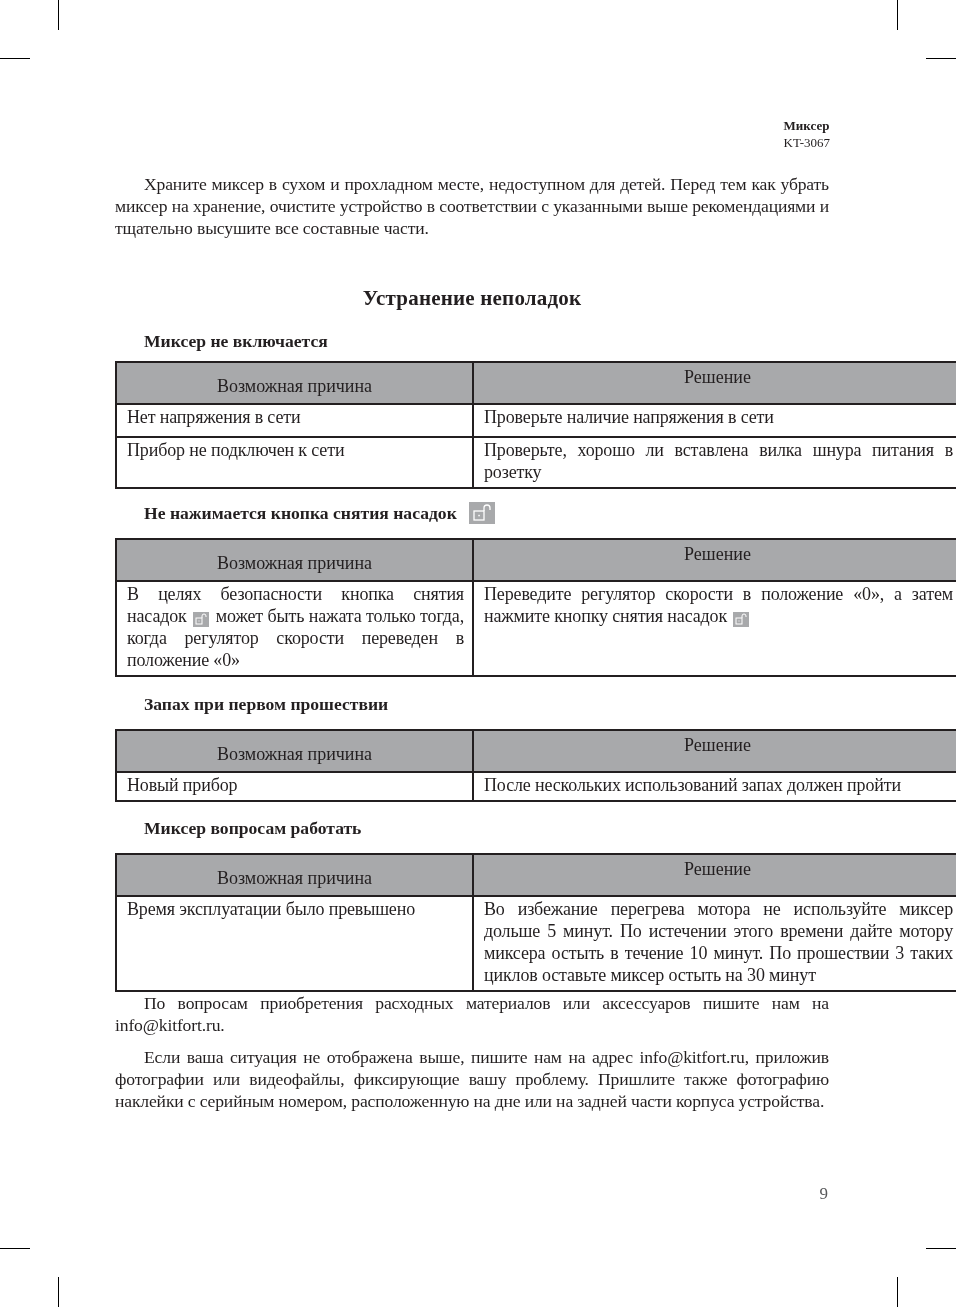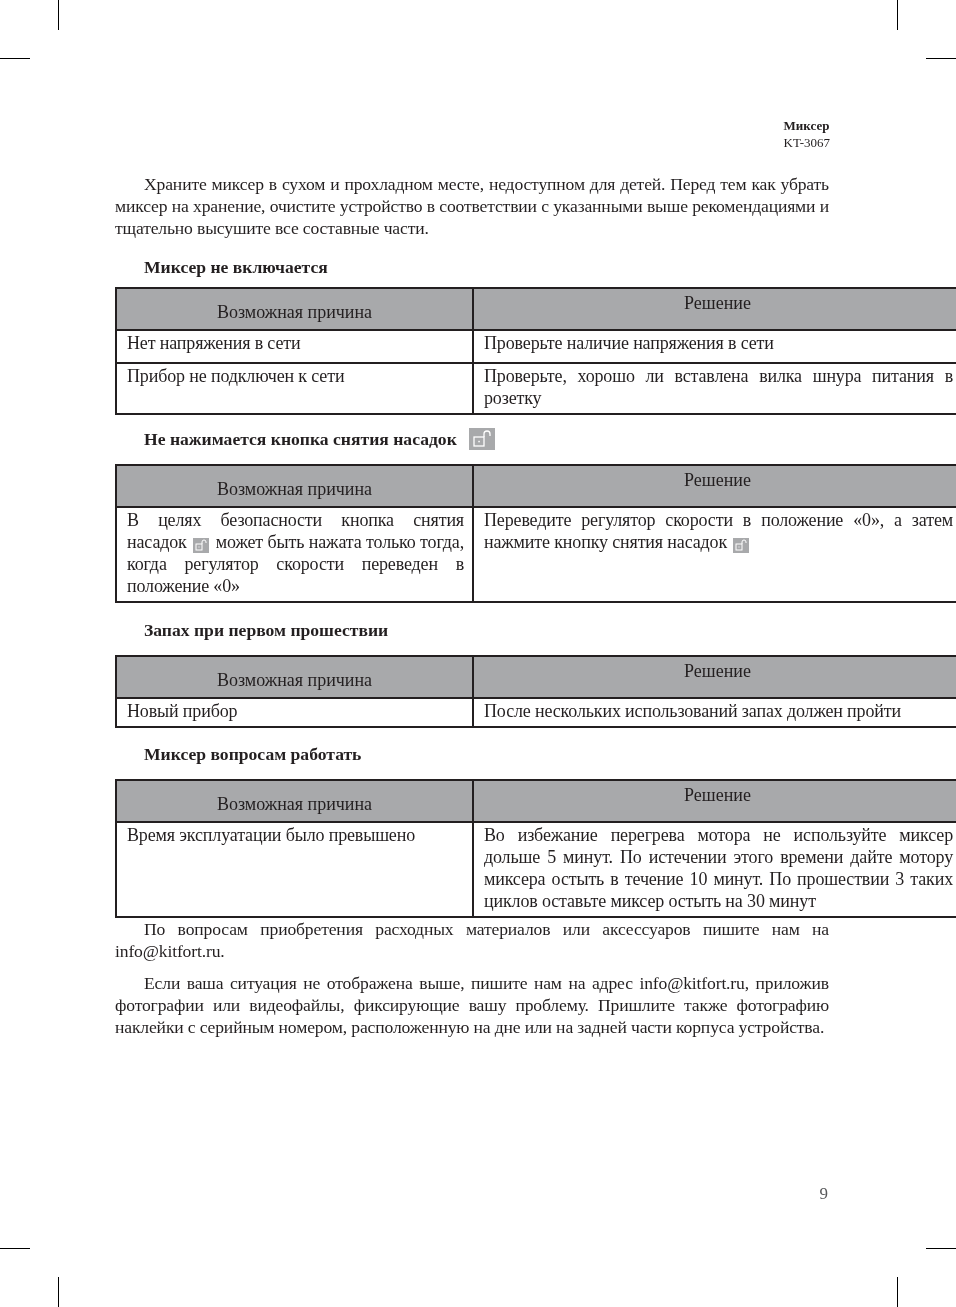--- a/index.html
+++ b/index.html
@@ -47,20 +47,21 @@
 <div class="crop h" style="left:926px; top:1248px;"></div>
 
 <div class="header">
   <div class="title">Миксер</div>
   <div>KT-3067</div>
 </div>
 
 <div class="content">
   <p class="para">Храните миксер в сухом и прохладном месте, недоступном для детей. Перед тем как убрать миксер на хранение, очистите устройство в соответствии с указанными выше рекомендациями и тщательно высушите все составные части.</p>
 
+  <h1 class="section">Устранение неполадок</h1>
 
   <h2 class="sub" style="margin-top:16px;">
       <span>Миксер не включается</span>
     </h2>
   <table class="tt mt8">
     <tbody>
         <tr>
       <th class="c1">Возможная причина</th>
       <th class="c2">Решение</th>
     </tr>

